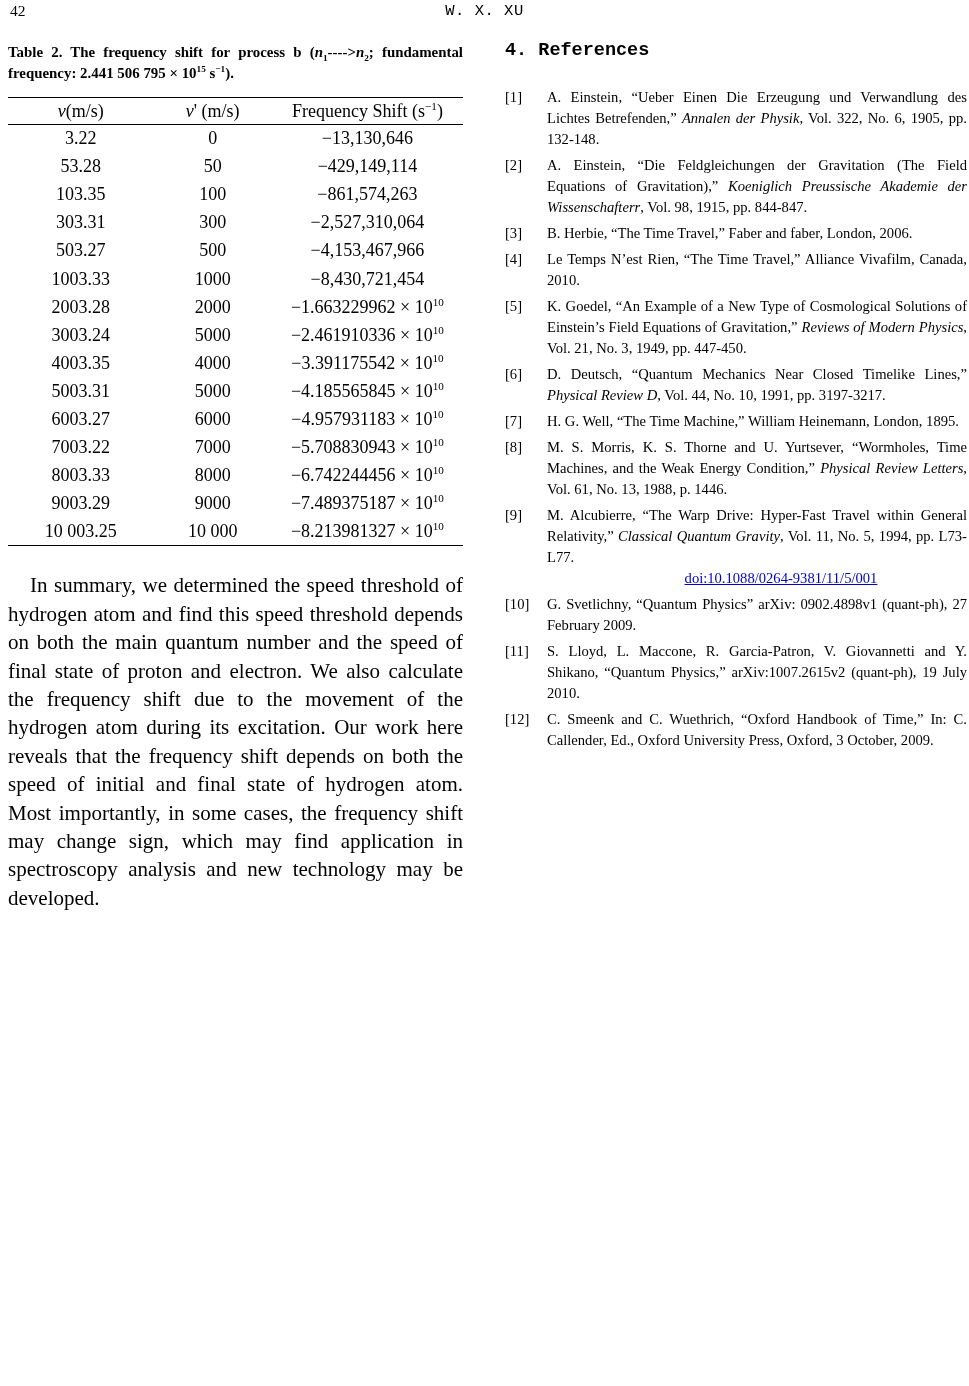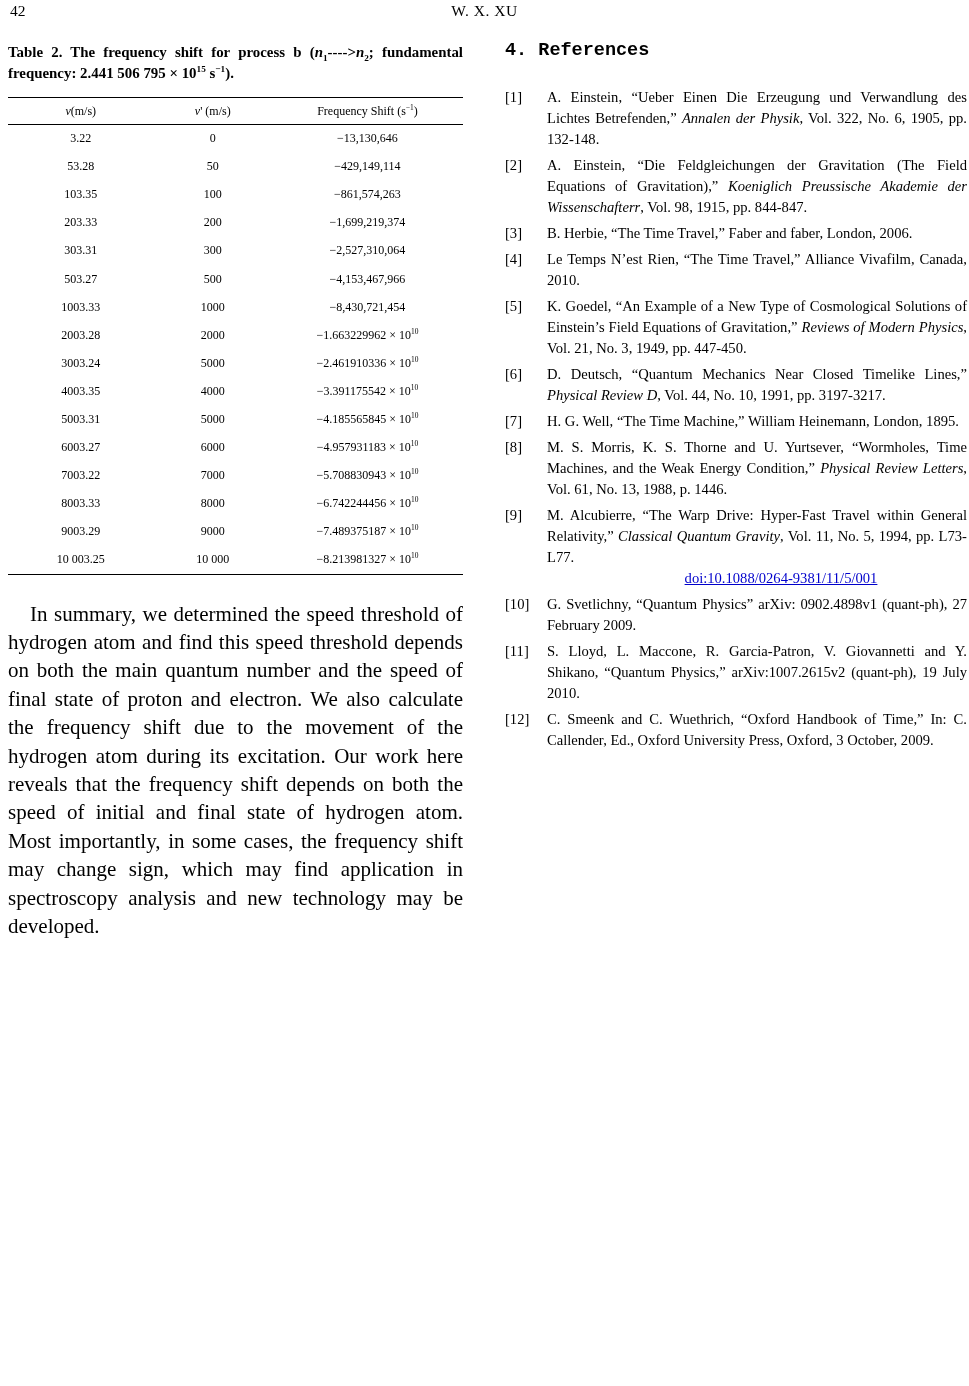--- a/index.html
+++ b/index.html
@@ -4,29 +4,29 @@
 <style>
   * { margin:0; padding:0; box-sizing:border-box; }
   html,body { background:#ffffff; }
   .page {
     position:relative; width:969px; height:1188px; background:#ffffff;
     font-family:"Liberation Serif", serif; color:#000000; overflow:hidden;
   }
   
   .running-header { position:absolute; top:2px; left:8px; right:8px; height:22px; font-size:15.5px; }
   .head-page-num { position:absolute; left:2px; top:0; }
-  .head-center { position:absolute; left:0; right:0; top:0; text-align:center; letter-spacing:0.5px; }
+  .head-center { position:absolute; left:0; right:0; top:0; text-align:center; letter-spacing:0.5px;font-family:Liberation Mono, monospace; }
   
   .col-left  { position:absolute; left:8px;  top:42px; width:455px; }
   .col-right { position:absolute; left:505px; top:40px; width:462px; }
   
   .table-caption { font-weight:bold; font-size:14.9px; line-height:20.5px; text-align:justify; }
   .table-caption sub, .table-caption sup { line-height:0; }
   
-  .freq-table { width:100%; border-collapse:collapse; margin-top:14px; font-size:12px; }
+  .freq-table { width:100%; border-collapse:collapse; margin-top:14px; font-size:18px; }
   .freq-table th { font-weight:normal; border-top:1.6px solid #000; border-bottom:1.3px solid #000; height:27px; text-align:center; }
   .freq-table td { text-align:center; height:28.1px;margin-top:20px; }
   .freq-table tbody tr:last-child td { border-bottom:1.6px solid #000; }
   .freq-table th:nth-child(1), .freq-table td:nth-child(1) { width:32%; }
   .freq-table th:nth-child(2), .freq-table td:nth-child(2) { width:26%; }
   .freq-table th:nth-child(3), .freq-table td:nth-child(3) { width:42%; }
   sup { font-size:62%; vertical-align:super; line-height:0; }
   sub { font-size:62%; vertical-align:sub; line-height:0; }
   
   .body-par { margin-top:25px; font-size:21px; line-height:28.4px; text-align:justify; text-indent:22px; }
@@ -70,25 +70,20 @@
           </tr>
           <tr>
             <td>53.28</td>
             <td>50</td>
             <td>−429,149,114</td>
           </tr>
           <tr>
             <td>103.35</td>
             <td>100</td>
             <td>−861,574,263</td>
-          </tr>
-          <tr>
-            <td>203.33</td>
-            <td>200</td>
-            <td>−1,699,219,374</td>
           </tr>
           <tr>
             <td>303.31</td>
             <td>300</td>
             <td>−2,527,310,064</td>
           </tr>
           <tr>
             <td>503.27</td>
             <td>500</td>
             <td>−4,153,467,966</td>

